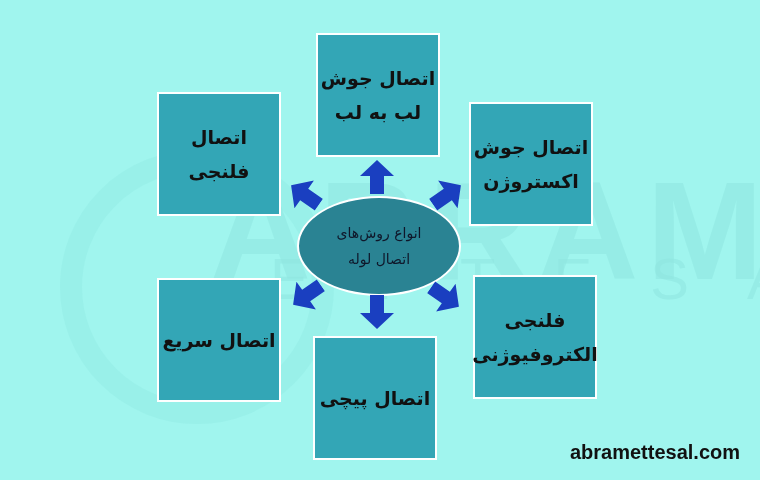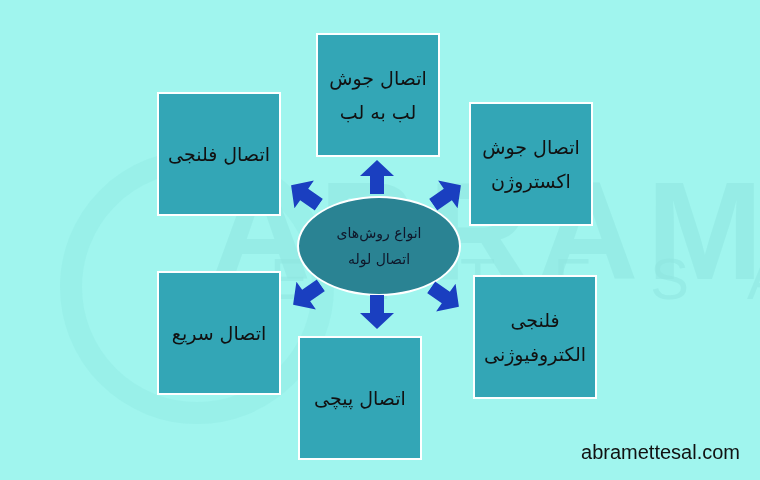--- a/index.html
+++ b/index.html
@@ -2,49 +2,49 @@
 <html><head>
 <meta charset="utf-8">
 <style>
   html, body { margin:0; padding:0; }
   body { width:760px; height:480px; background:#a0f5ee; position:relative; overflow:hidden; font-family:"DejaVu Sans", sans-serif; }
   .wm { position:absolute; color:#8fe6e0; font-family:"Liberation Sans", sans-serif; font-weight:bold; pointer-events:none; }
   .wm-big { left:210px; top:150px; font-size:140px; letter-spacing:8px; opacity:0.55; }
   .wm-small { left:270px; top:245px; font-size:58px; letter-spacing:58px; opacity:0.55; font-weight:normal; }
   .wm-ring { position:absolute; left:60px; top:150px; width:230px; height:230px; border:22px solid #94ece6; border-radius:50%; opacity:0.6; }
   .box { position:absolute; width:120px; height:120px; background:#33a6b6; border:2px solid #ffffff; display:flex; align-items:center; justify-content:center; text-align:center; direction:rtl; }
-  .box span { font-weight:normal; font-size:19px; line-height:34px; color:#111; white-space:pre-line; }
+  .box span { font-weight:bold; font-size:19px; line-height:34px; color:#111; white-space:pre-line; }
   .ellipse { position:absolute; left:297px; top:196px; width:160px; height:96px; border-radius:50%; background:#2a8393; border:2px solid #ffffff; display:flex; align-items:center; justify-content:center; text-align:center; direction:rtl; }
   .ellipse span { font-size:14px; line-height:26px; color:#0f172a; white-space:pre-line; }
   .arrow { position:absolute; width:34px; height:34px; }
-  .footer { position:absolute; right:20px; bottom:16px; font-family:"Liberation Sans", sans-serif; font-weight:normal; font-size:20px; color:#111; }
+  .footer { position:absolute; right:20px; bottom:16px; font-family:"Liberation Sans", sans-serif; font-weight:bold; font-size:20px; color:#111; }
 </style>
 </head>
 <body>
 
 <div class="wm-ring"></div>
 <div class="wm wm-big">ABRAM</div>
 <div class="wm wm-small">ETTESAL</div>
 
 <div class="box" style="left:316px; top:33px;">
   <span>اتصال جوش
 لب به لب</span>
 </div>
 <div class="box" style="left:469px; top:102px;">
   <span>اتصال جوش
 اکستروژن</span>
 </div>
 <div class="box" style="left:473px; top:275px;">
   <span>فلنجی
 الکتروفیوژنی</span>
 </div>
-<div class="box" style="left:298px; top:336px;">
+<div class="box" style="left:313px; top:336px;">
   <span>اتصال پیچی</span>
 </div>
-<div class="box" style="left:157px; top:271px;">
+<div class="box" style="left:157px; top:278px;">
   <span>اتصال سریع</span>
 </div>
 <div class="box" style="left:157px; top:92px;">
   <span>اتصال فلنجی</span>
 </div>
 
 <div class="ellipse">
   <span>انواع روش‌های
 اتصال لوله</span>
 </div>

